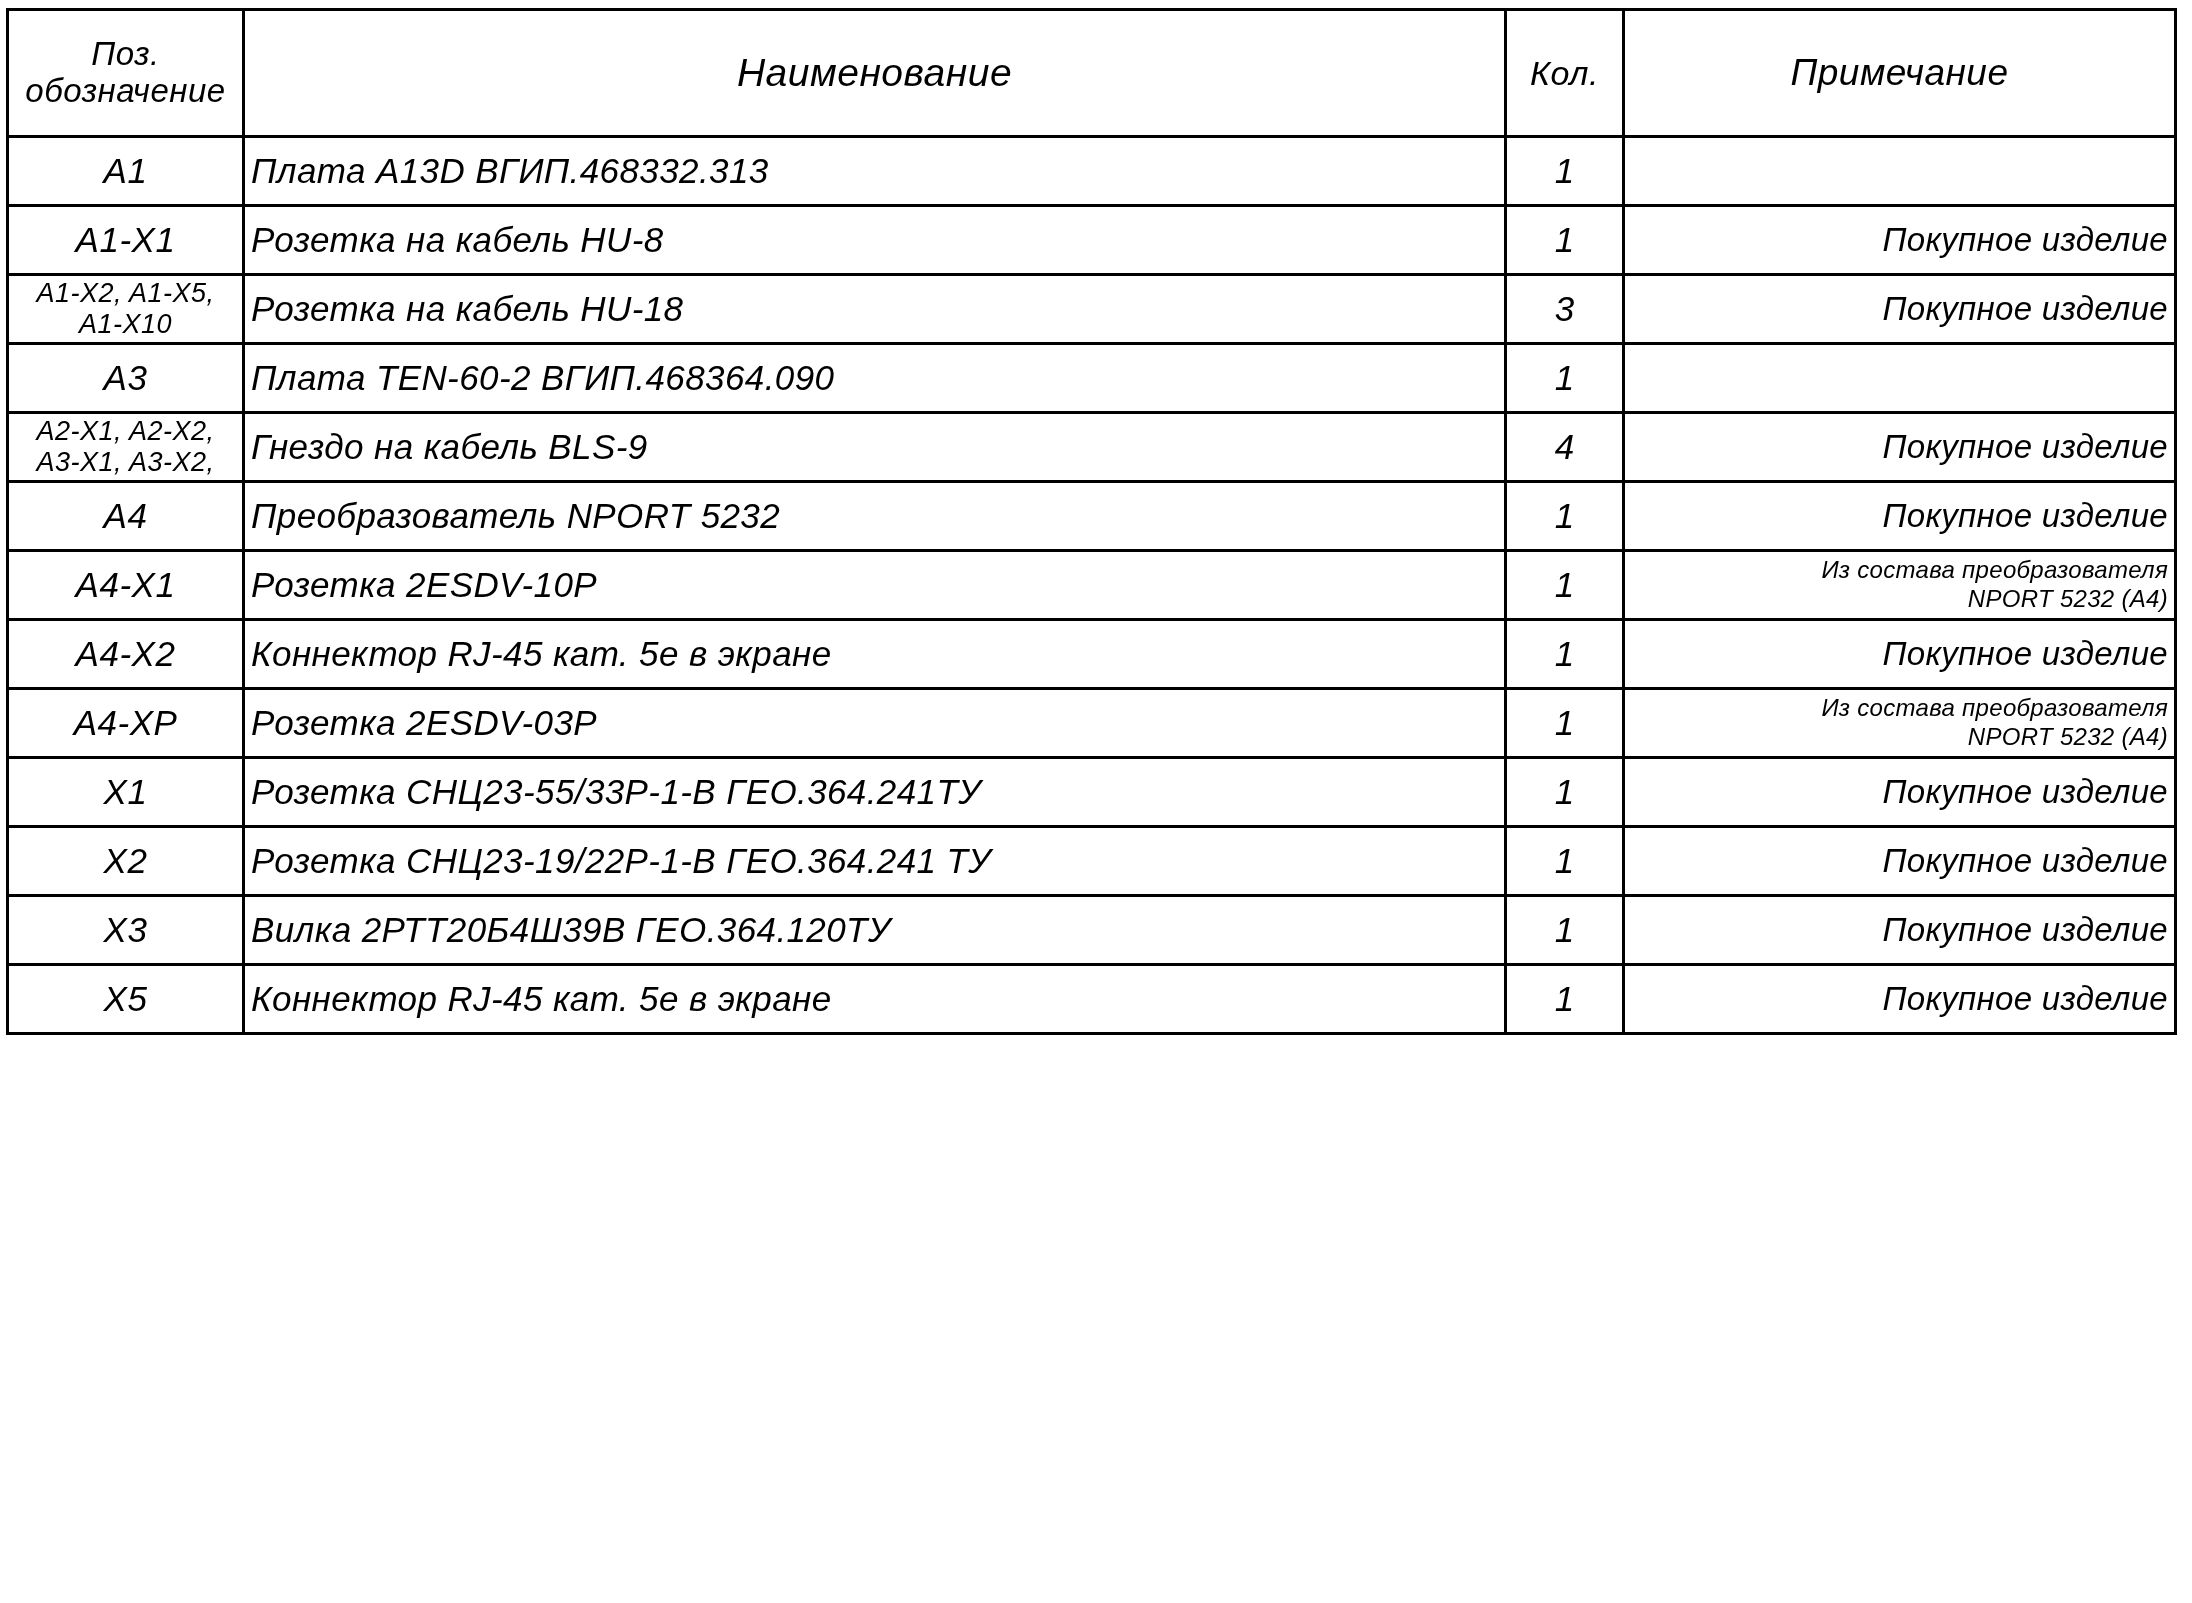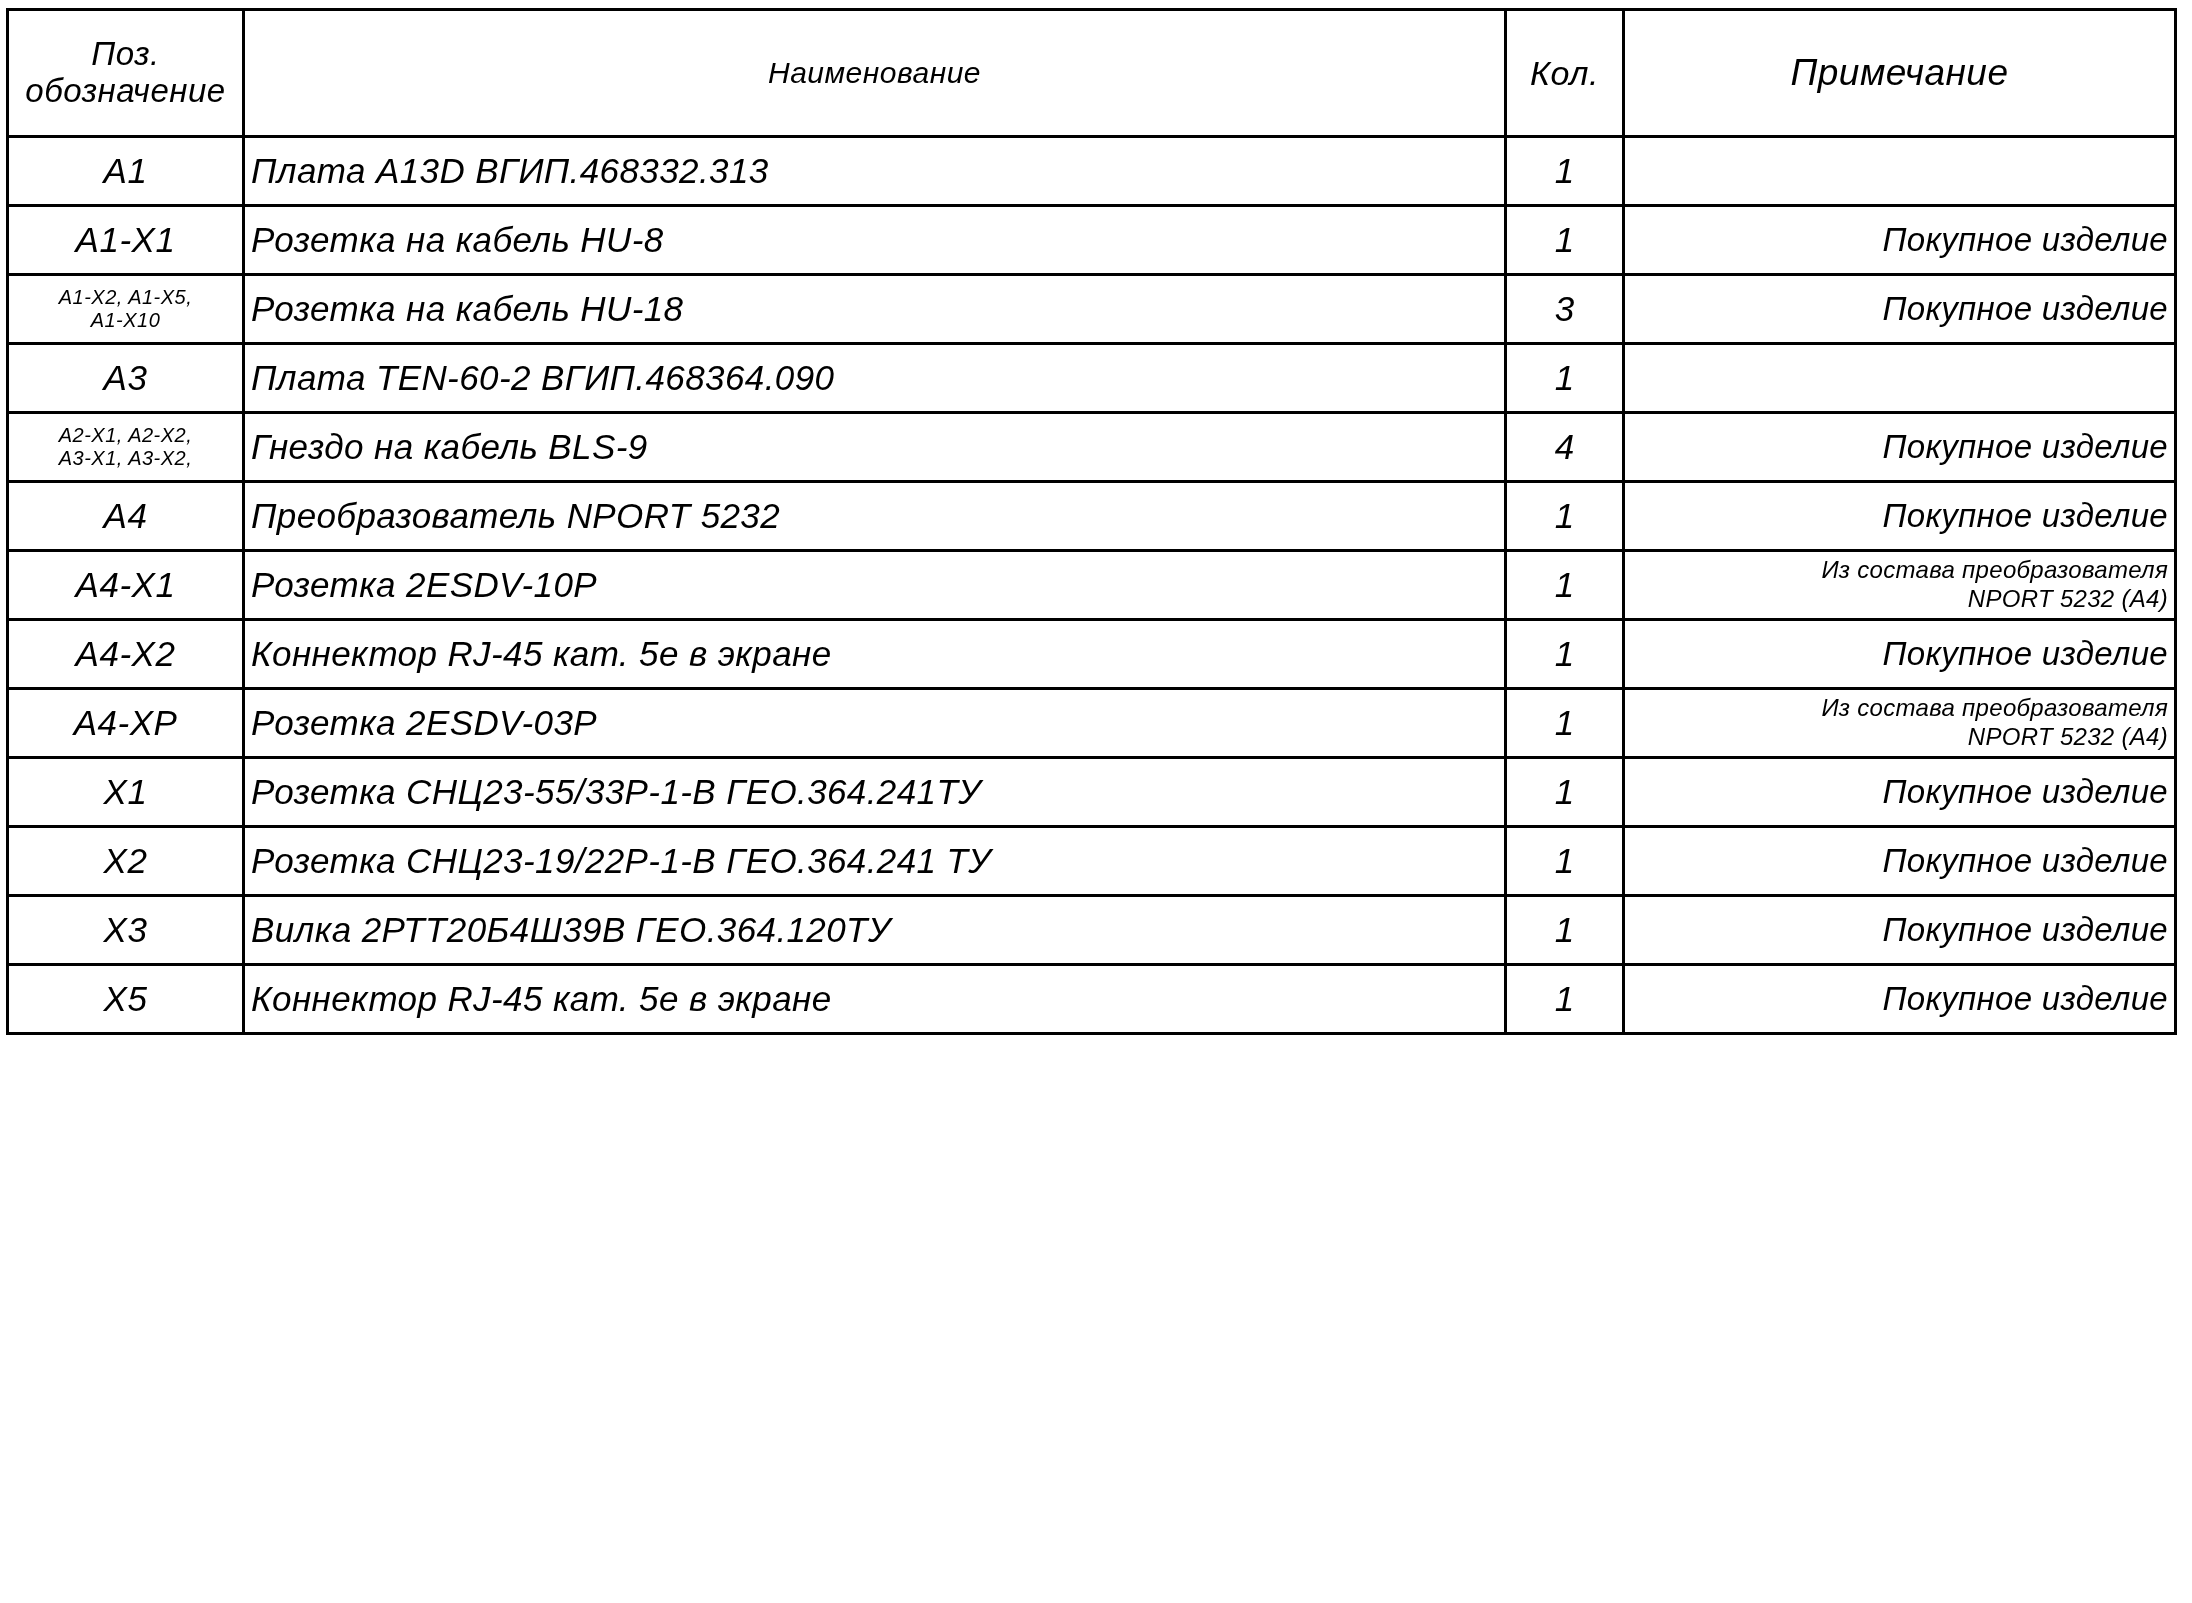--- a/index.html
+++ b/index.html
@@ -52,41 +52,41 @@
     font-size: 37px;
     line-height: 1.12;
     letter-spacing: 0.5px;
   }
   thead th.h-pos {
     font-size: 33px;
     line-height: 1.12;
     padding: 0 2px;
   }
   thead th.h-name {
-    font-size: 30px;
+    font-size: 39px;
   }
   thead th.h-qty {
     font-size: 34px;
   }
   thead th.h-note {
     font-size: 37px;
   }
 
   
   tbody tr { height: 69px; }
 
   td.pos {
     text-align: center;
     font-size: 35px;
     line-height: 1.1;
     letter-spacing: 0.5px;
     padding: 0 2px;
   }
   td.pos.small {
-    font-size: 20px;
+    font-size: 27px;
     line-height: 1.16;
   }
   td.name {
     text-align: left;
     font-size: 35px;
     letter-spacing: 0.4px;
     padding-left: 16px;
   }
   td.qty {
     text-align: center;

